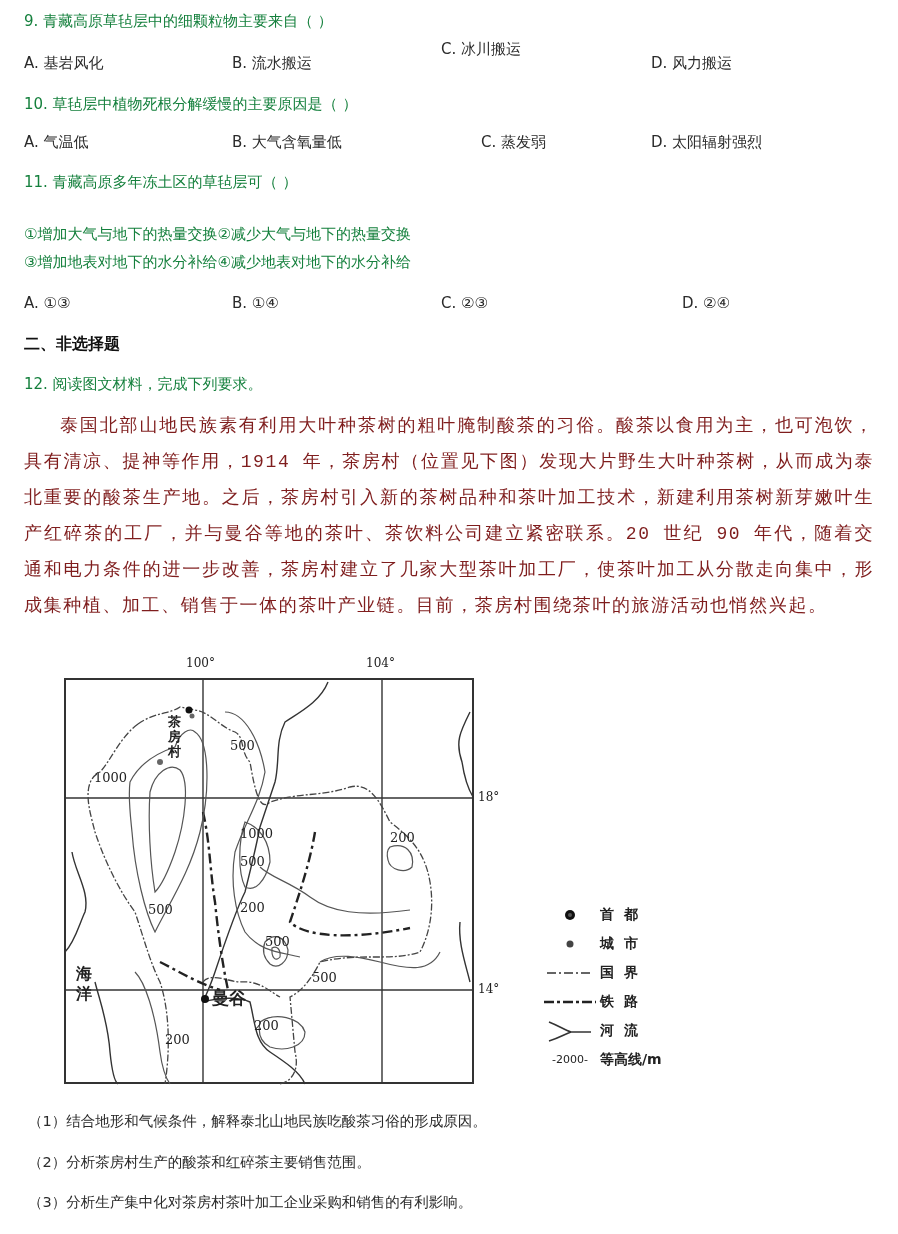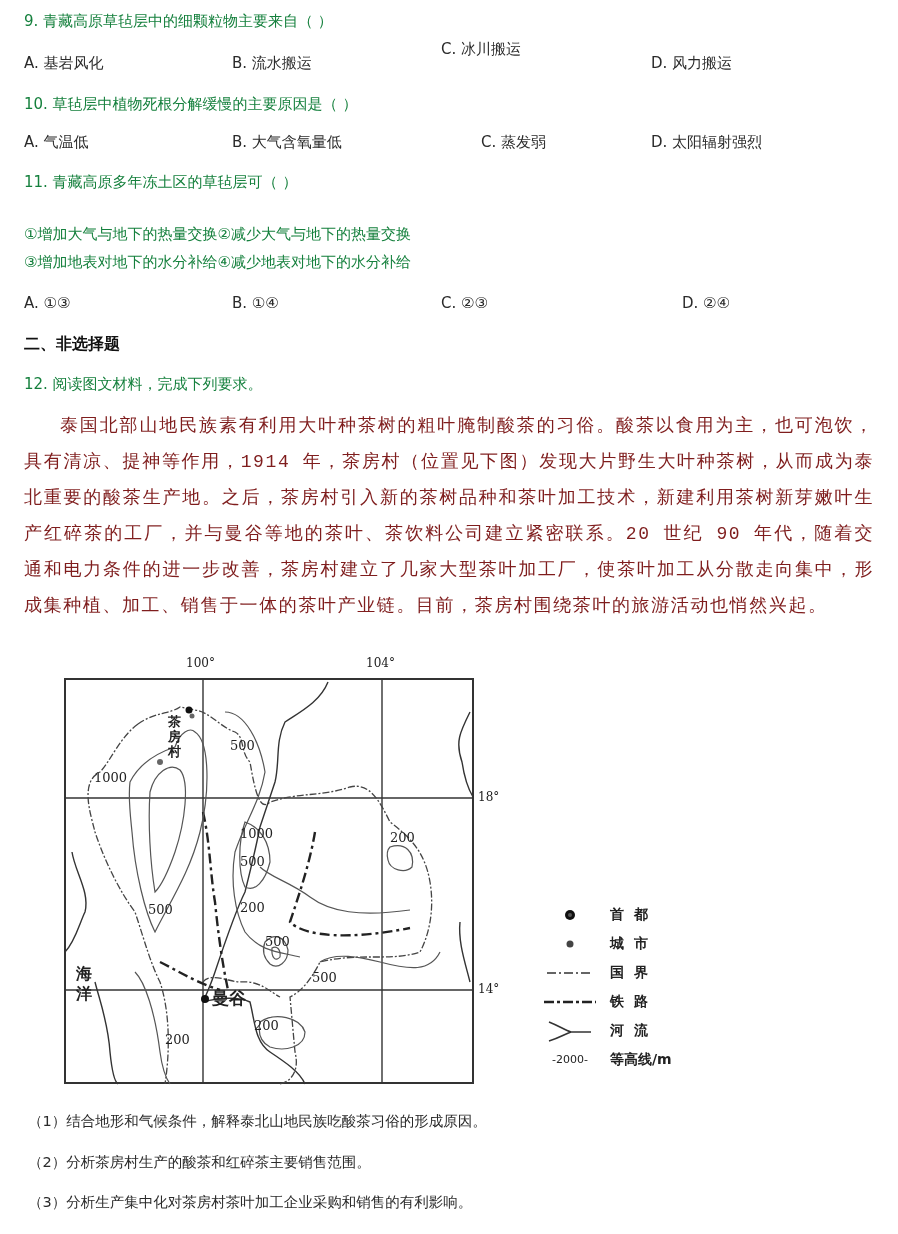--- a/index.html
+++ b/index.html
@@ -15,21 +15,21 @@
       font-family: Liberation Mono, monospace; line-height: 36px; letter-spacing: 1.6px;
       text-align: justify;
     }
     .para p { margin: 0; text-indent: 2em; }
     .map-wrap { position: absolute; left: 60px; top: 652px; width: 640px; height: 440px; }
     .map-wrap svg { position: absolute; left: 0; top: 0; }
     .coord { position: absolute; font-family: "DejaVu Serif", serif; font-size: 12px; color: #222; }
     .legend { position: absolute; left: 540px; top: 900px; }
     .legend-row { display: flex; align-items: center; height: 29px; font-size: 14px; font-weight: bold; color: #222; }
     .legend-sym { width: 60px; display: flex; justify-content: center; align-items: center; }
-    .legend-label { margin-left: 10px; letter-spacing: 10px; }
+    .legend-label { letter-spacing: 10px; }
     .legend-label.tight { letter-spacing: 0; }
     .subq { position: absolute; left: 28px; font-size: 14.5px; color: #2a2a2a; white-space: nowrap; }
   </style>
 </head>
 <body>
 
 <div class="line" style="top:12px;">9. 青藏高原草毡层中的细颗粒物主要来自（    ）</div>
 <div class="opt" style="left:24px;top:54px;">A. 基岩风化</div>
 <div class="opt" style="left:232px;top:54px;">B. 流水搬运</div>
 <div class="opt" style="left:441px;top:40px;">C. 冰川搬运</div>

